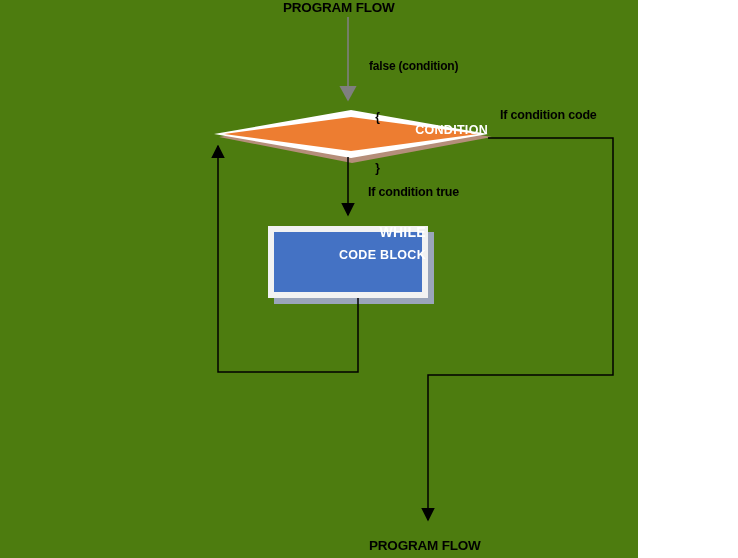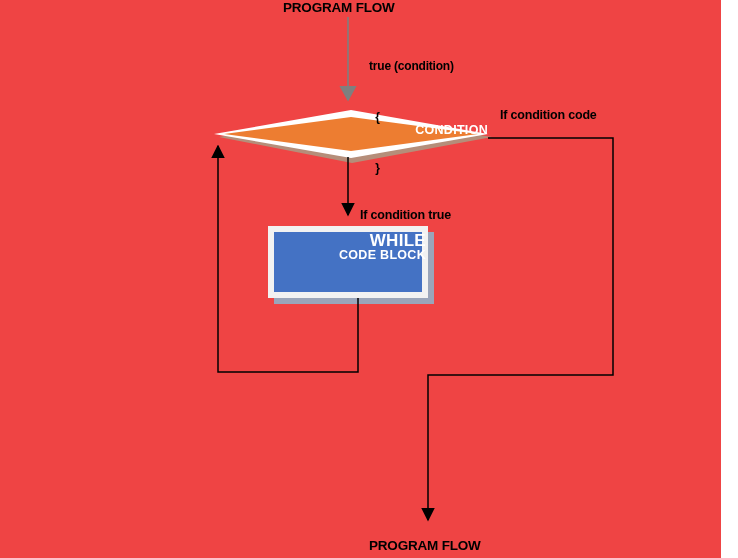--- a/index.html
+++ b/index.html
@@ -6,23 +6,23 @@
   html, body {
     margin: 0;
     padding: 0;
     background: #ffffff;
   }
   body {
     font-family: "Liberation Sans", sans-serif;
   }
   #canvas {
     position: relative;
-    width: 721px;
+    width: 638px;
     height: 558px;
-    background: #ef4444;
+    background: #4d7c0f;
     overflow: hidden;
   }
   #flow-svg {
     position: absolute;
     left: 0;
     top: 0;
     width: 738px;
     height: 558px;
   }
   .txt {
@@ -52,45 +52,44 @@
   #code-snippet .code-line {
     display: block;
     white-space: pre;
   }
   #label-cond-false {
     left: 500px;
     top: 108px;
     font-size: 12.5px;
   }
   #label-cond-true {
-    left: 360px;
+    left: 368px;
     top: 185px;
     font-size: 12.5px;
-    margin-top: 23px;
   }
   .shape-text {
     position: absolute;
     color: #ffffff;
     font-family: "Liberation Sans", sans-serif;
     font-weight: bold;
     white-space: pre;
     text-align: right;
     letter-spacing: 0.3px;
   }
   #condition-label {
     left: 214px;
     top: 123px;
     width: 274px;
     font-size: 12.5px;
   }
   #while-label-1 {
     left: 270px;
-    top: 231px;
+    top: 224px;
     width: 156px;
-    font-size: 17px;
+    font-size: 14px;
   }
   #while-label-2 {
     left: 270px;
     top: 248px;
     width: 156px;
     font-size: 12.5px;
   }
 </style>
 </head>
 <body>
@@ -129,21 +128,21 @@
 
     <path d="M358,298 L358,372 L218,372 L218,146" fill="none" stroke="#000000" stroke-width="1.5" marker-end="url(#arrow-black-up)"></path>
 
     <path d="M488,138 L613,138 L613,375 L428,375 L428,520" fill="none" stroke="#000000" stroke-width="1.5" marker-end="url(#arrow-black-down)"></path>
 
   </svg>
 
   <div class="txt" id="label-program-flow-top">PROGRAM FLOW</div>
 
   <div class="txt" id="code-snippet">
-    <span class="code-line">true (condition)</span>
+    <span class="code-line">false (condition)</span>
     <span class="code-line">  {</span>
     <span class="code-line">  }</span>
   </div>
 
   <div class="shape-text" id="condition-label">CONDITION</div>
 
   <div class="txt" id="label-cond-false">If condition code</div>
 
   <div class="txt" id="label-cond-true">If condition true</div>
 

